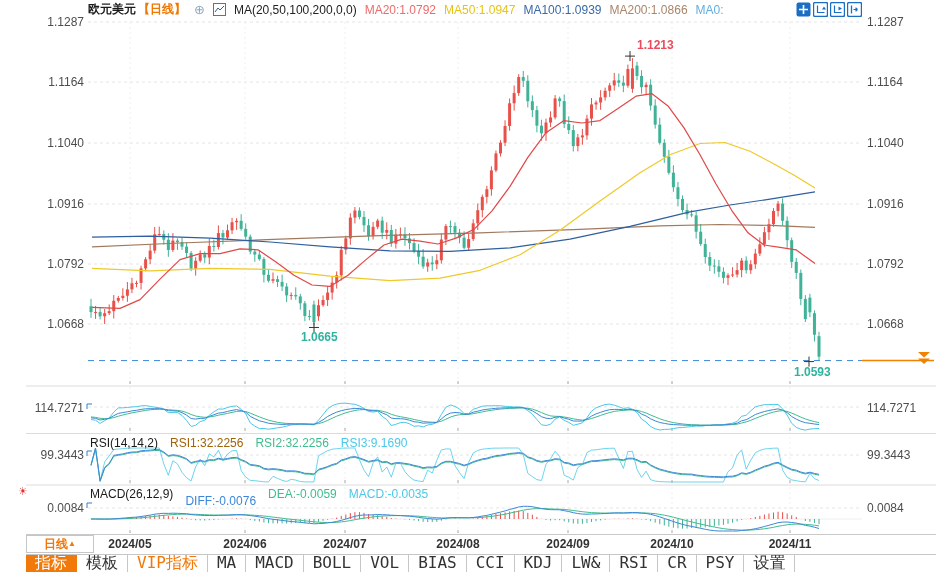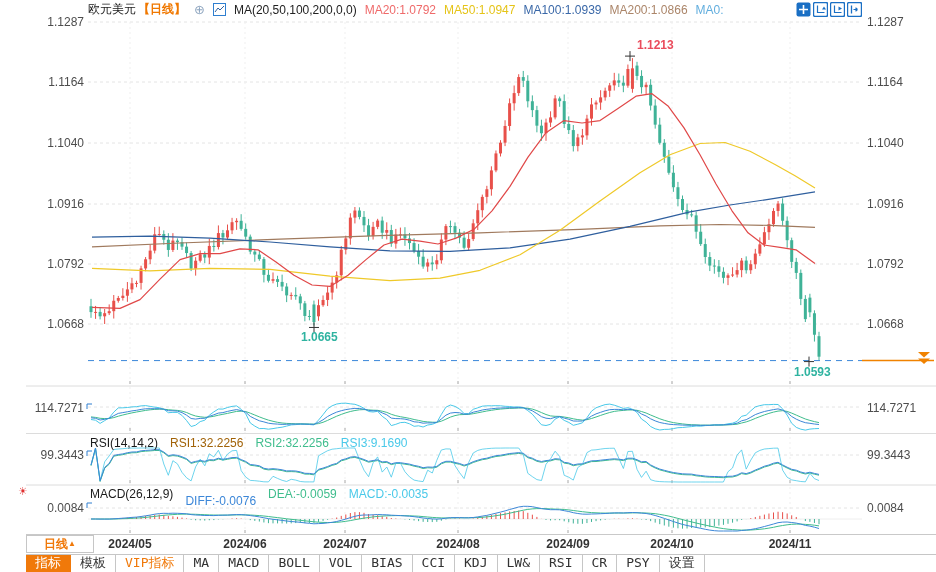--- a/index.html
+++ b/index.html
@@ -7,21 +7,21 @@
         font-family:"Liberation Sans","DejaVu Sans",sans-serif;-webkit-font-smoothing:antialiased}
   #chart-svg{position:absolute;left:0;top:0;z-index:1}
   
   #sidebar{position:absolute;top:0;left:0;width:26px;height:572px;border-right:1px solid #e0e0e0;background:#fff;z-index:3}
   .side-item{position:absolute;left:3px;width:20px;text-align:center;font-size:12px;line-height:13.5px;
              color:#777;word-break:break-all;padding:3px 0;cursor:default}
   .side-item.active{background:#f07e1e;color:#fff;left:1px;width:24px}
   
   #header{position:absolute;left:88px;top:2px;height:15px;display:flex;align-items:center;gap:8px;
           font-size:12px;white-space:nowrap;z-index:4}
-  .sym{font-weight:400;color:#1a1a1a}
+  .sym{font-weight:700;color:#1a1a1a}
   .period{color:#f07800;font-weight:700}
   .plus-circ{color:#8fa6c0;font-size:13px;line-height:13px}
   .ma-group{color:#222}
   #toolbar{position:absolute;left:796px;top:2px;display:flex;gap:2px;z-index:4}
   .tool-btn{width:15px;height:15px;display:block;cursor:pointer}
   
   .yl{position:absolute;left:28px;width:56px;text-align:right;font-size:12px;color:#4d4d4d;line-height:16px;z-index:2}
   .yr{position:absolute;left:867px;font-size:12px;color:#4d4d4d;line-height:16px;z-index:2}
   
   .pl-row{position:absolute;left:90px;display:flex;gap:12px;font-size:12px;height:14px;align-items:center;z-index:4;white-space:nowrap}
@@ -31,21 +31,21 @@
   #sun-icon{position:absolute;left:18px;top:485px;font-size:11px;color:#e03030;z-index:4}
   
   #axisline{position:absolute;left:26px;right:0;top:534px;border-top:1px solid #c9c9c9;z-index:3}
   #periodbox{position:absolute;left:26px;top:535px;width:68px;height:18px;border:1px solid #c6c6c6;
              display:flex;align-items:center;justify-content:center;color:#f0790a;
              font-weight:700;font-size:12px;background:#fff;z-index:4;box-sizing:border-box;cursor:pointer}
   #periodbox .arrow{font-size:8px;line-height:8px}
   .date-label{position:absolute;top:537px;transform:translateX(-50%);font-size:12px;font-weight:700;color:#333;z-index:3}
   
   #tabbar{position:absolute;left:26px;right:0;top:554px;height:18px;display:flex;border-top:1px solid #c6c6c6;
-          background:#fff;font-size:13px;z-index:4}
+          background:#fff;font-size:16px;z-index:4}
   .tab{padding:0 9px;line-height:16px;border-right:1px solid #c6c6c6;color:#333;cursor:pointer;
        font-family:"DejaVu Sans Mono","Liberation Sans",monospace}
   .tab.active{background:#f0790a;color:#fff;border-color:#f0790a}
   .tab.vip{color:#f0790a}
 </style>
 </head>
 <body>
 
 <div id="root">
 

